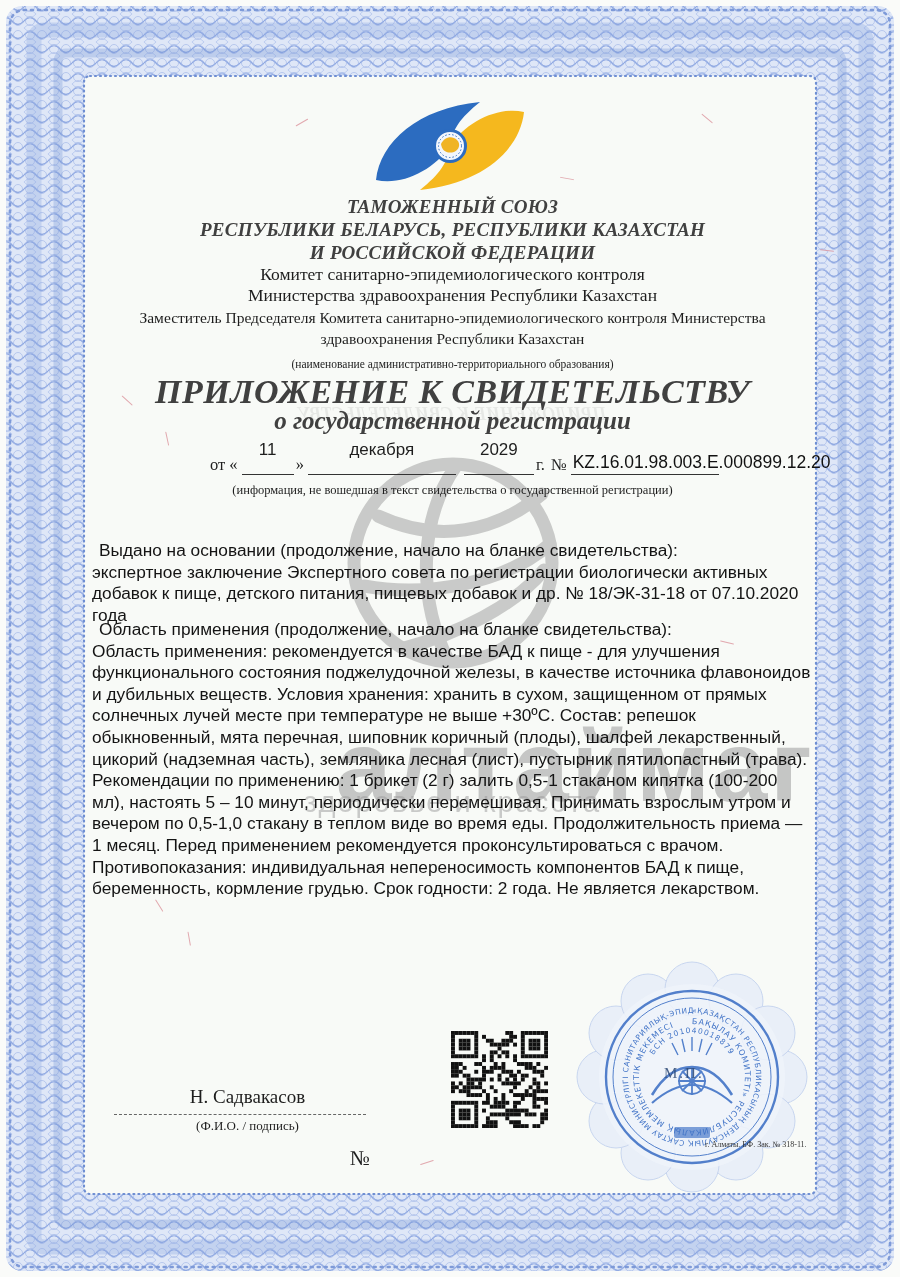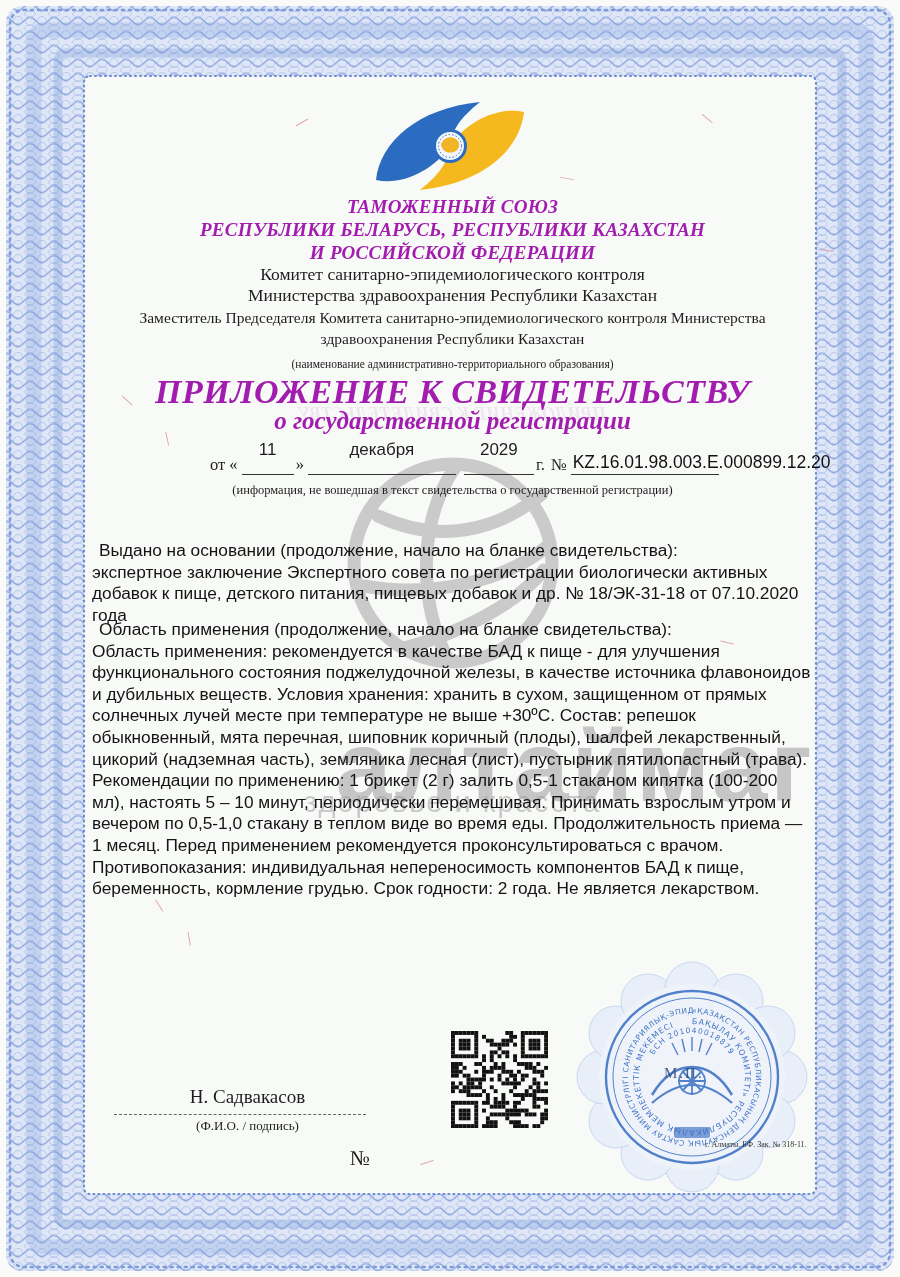--- a/index.html
+++ b/index.html
@@ -1,20 +1,20 @@
 <!DOCTYPE html>
 <html><head>
 <meta charset="utf-8">
 <style>
   html,body{margin:0;padding:0;}
   .page{position:relative;width:900px;height:1277px;background:#fafbf9;overflow:hidden;
         font-family:"Liberation Serif",serif;color:#1e1e1e;}
   .abs{position:absolute;}
   .ctr{left:90px;width:725px;text-align:center;}
-  .blue{color:#a21caf;text-align:center;}
+  .blue{color:#404040;text-align:center;}
   svg{display:block;}
 
   
   .union-line{font-style:italic;font-weight:bold;font-size:19px;letter-spacing:.3px;}
   .committee-line{font-size:17.5px;}
   .issuer-line{font-size:15.5px;}
   .small-caption{font-size:11.5px;color:#222;}
   .doc-title{font-style:italic;font-weight:bold;font-size:34px;letter-spacing:.5px;}
   .doc-subtitle{font-style:italic;font-weight:bold;font-size:25px;}
   .ghost{opacity:.09;transform:scaleX(-1);filter:blur(.4px);}

